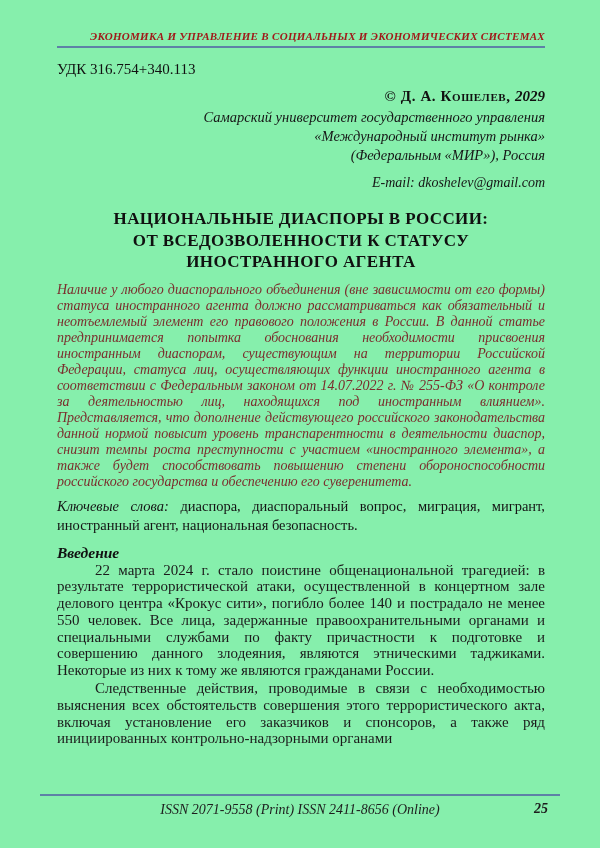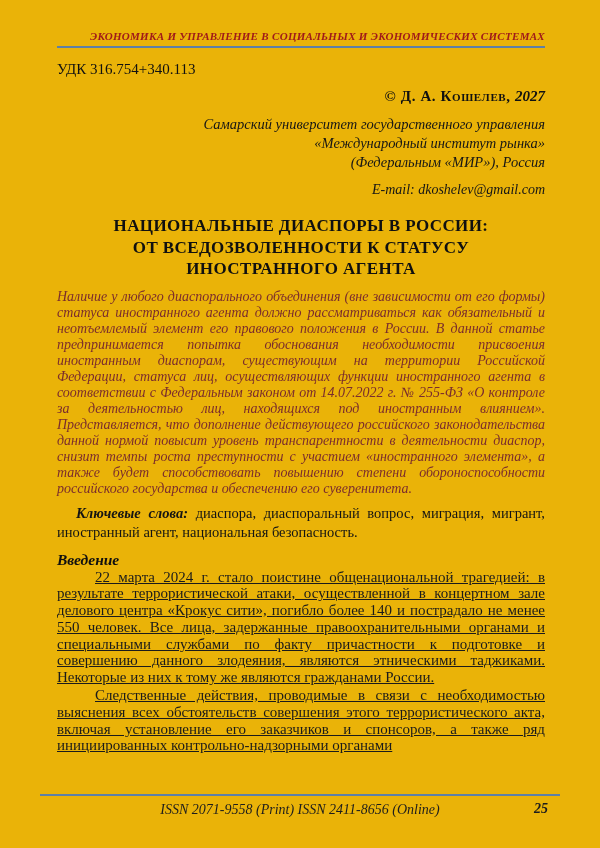--- a/index.html
+++ b/index.html
@@ -5,21 +5,21 @@
   html, body {
     margin: 0;
     padding: 0;
     background: #ffffff;
   }
   .page {
     position: relative;
     width: 600px;
     height: 848px;
     margin: 0 auto;
-    background: #eab308;
+    background: #86efac;
     font-family: "Liberation Serif", "DejaVu Serif", serif;
     color: #1b1b1b;
     box-sizing: border-box;
     padding: 30px 55px 0 57px;
     overflow: hidden;
   }
   
   .running-head {
     text-align: right;
     font-size: 11px;
@@ -46,21 +46,21 @@
   }
   .copyright-line .author-name {
     font-variant: small-caps;
     letter-spacing: 0.6px;
     margin-top: 20px;
   }
   .copyright-line .copyright-year {
     font-style: italic;
   }
   .affiliation {
-    margin-top: 10px;
+    margin-top: 3px;
     font-style: italic;
     font-size: 14.5px;
     line-height: 19px;
     color: #161616;
   }
   .email-line {
     margin-top: 10px;
     text-align: right;
     font-style: italic;
     font-size: 14px;
@@ -84,40 +84,38 @@
     color: #7b2d2d;
   }
   .keywords {
     margin-top: 7px;
     font-size: 14.5px;
     line-height: 19px;
     text-align: justify;
     color: #141414;
   }
   .keywords .kw-label {
-    font-weight: bold;
+    font-weight: normal;
     font-style: italic;
-    margin-left: 19px;
   }
   .section-heading {
     margin-top: 9px;
     text-align: left;
     font-size: 15.5px;
     font-weight: bold;
     font-style: italic;
     color: #101010;
   }
   .body-paragraph {
     margin: 0;
     font-size: 15px;
     line-height: 16.8px;
     text-align: justify;
     text-indent: 38px;
     color: #1b1b1b;
-    text-decoration: underline;
   }
   .body-paragraph + .body-paragraph {
     margin-top: 1px;
   }
   .page-footer {
     position: absolute;
     left: 40px;
     right: 40px;
     bottom: 30px;
     border-top: 2px solid #5e80a6;
@@ -143,21 +141,21 @@
 <body>
 
 <div class="page">
 
   <div class="running-head">ЭКОНОМИКА И УПРАВЛЕНИЕ В СОЦИАЛЬНЫХ И ЭКОНОМИЧЕСКИХ СИСТЕМАХ</div>
 
   <div class="udk">УДК 316.754+340.113</div>
 
   <div class="author-block">
     <div class="copyright-line">
-      <span class="author-name">© Д. А. Кошелев, </span><span class="copyright-year">2027</span>
+      <span class="author-name">© Д. А. Кошелев, </span><span class="copyright-year">2029</span>
     </div>
     <div class="affiliation">
       <div>Самарский университет государственного управления</div>
       <div>«Международный институт рынка»</div>
       <div>(Федеральным «МИР»), Россия</div>
     </div>
     <div class="email-line">E-mail: dkoshelev@gmail.com</div>
   </div>
 
   <div class="article-title">

